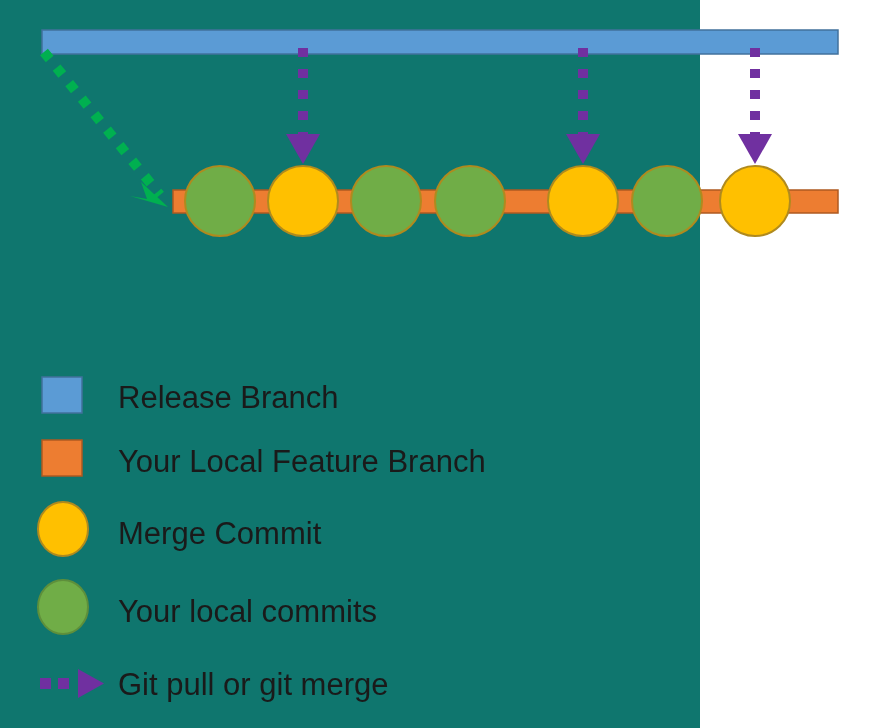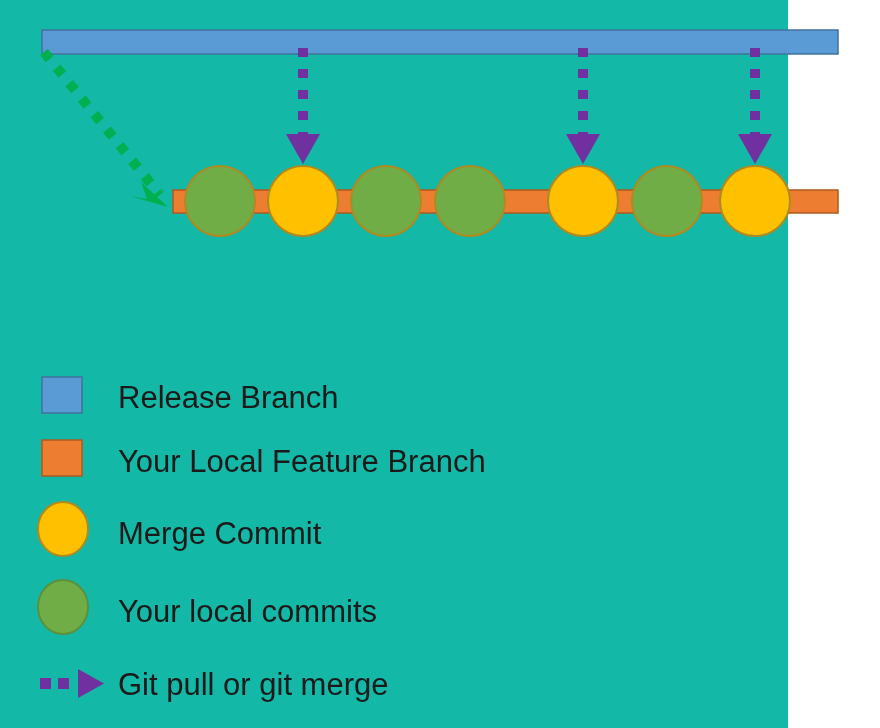--- a/index.html
+++ b/index.html
@@ -8,24 +8,23 @@
     background: #ffffff;
   }
   body {
     width: 880px;
     height: 728px;
     font-family: "Liberation Sans", sans-serif;
     overflow: hidden;
   }
   #stage {
     position: relative;
-    width: 760px;
+    width: 700px;
     height: 728px;
-    background: #14b8a6;
-    padding-left: 28px;
+    background: #0f766e;
   }
   #diagram-svg {
     position: absolute;
     left: 0;
     top: 0;
     width: 880px;
     height: 728px;
     display: block;
   }
   .legend-label {

